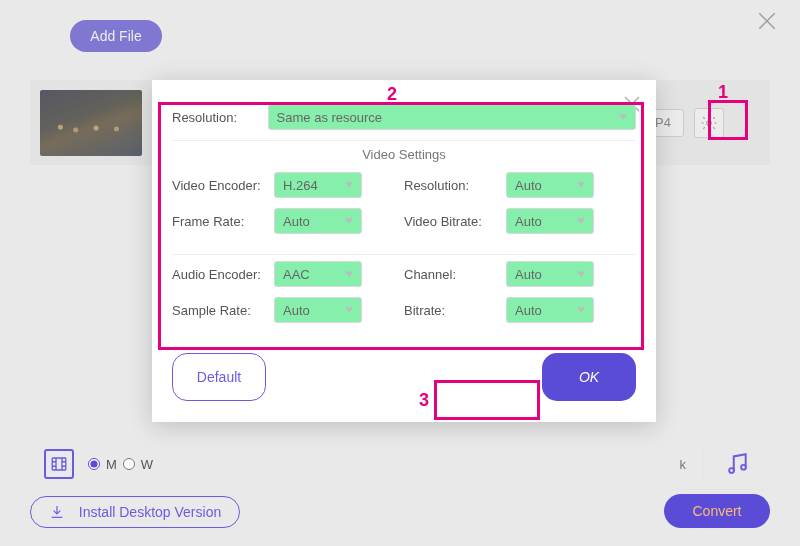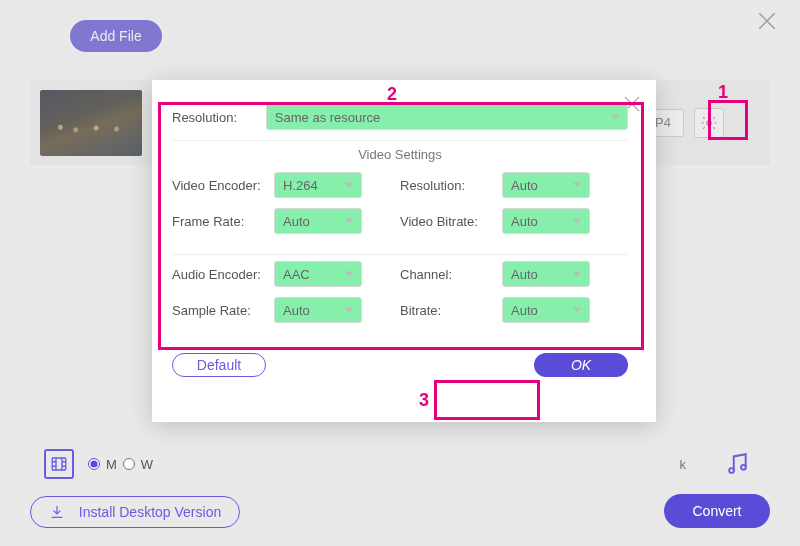--- a/index.html
+++ b/index.html
@@ -57,21 +57,21 @@
 
   
   .overlay {
     position: absolute; inset: 0; background: rgba(200,200,200,.35);
   }
   .modal {
     position: absolute; left: 152px; top: 80px;
     width: 504px; height: 342px;
     background: #fff; border-radius: 0;
     box-shadow: 0 4px 24px rgba(0,0,0,.18);
-    padding: 24px 28px 16px 20px;
+    padding: 24px 20px 16px 20px;
   }
   .modal-close {
     position: absolute; right: 14px; top: 14px; width: 20px; height: 20px;
     stroke: #aaa; stroke-width: 1.4; cursor: pointer;
   }
 
   .row { display: flex; align-items: center; font-size: 13px; color: #555; margin-bottom: 6px; }
   .field-label { width: 96px; }
   .sel {
     height: 26px; border: 1px solid #d8d8d8; border-radius: 3px; background: #86efac;
@@ -88,21 +88,21 @@
   hr.sep { border:0; border-top:1px solid #eee; margin: 10px 0 6px; }
   .sect-title { text-align:center; font-size:13px; color:#777; margin: 2px 0 10px; }
 
   .cols { display:flex; }
   .col { flex:1; }
   .col .row { margin-bottom: 10px; }
   .col .field-label { width: 102px; }
 
   .btn-row { display:flex; justify-content:flex-start; gap: 28px; margin-top: 20px; }
   .btn {
-    width: 94px; height: 24px; border-radius: 15px; font-size: 14px; cursor:pointer;
+    width: 94px; height: 48px; border-radius: 15px; font-size: 14px; cursor:pointer;
     display:flex; align-items:center; justify-content:center;
   }
   .btn.outline { border:1px solid #6a5ce0; color:#6a5ce0; background:#fff; }
   .btn.primary { border:none; background:#5a4cd7; color:#fff;font-style:italic; }
 
   
   .bottom { position:absolute; left:0; right:0; bottom:0; height:108px; }
   .choice-area {
     position:absolute; left:30px; right:30px; top:0; height:52px;
     border-top:1px solid #e6e6e6; border-bottom:1px solid #e6e6e6;
@@ -121,21 +121,21 @@
 
   .install-btn {
     position:absolute; left:30px; bottom:18px;
     border:1px solid #6a5ce0; color:#6a5ce0; background:transparent;
     height:32px; width:210px; border-radius:16px; font-size:14px;
     display:flex; align-items:center; justify-content:center; gap:14px; cursor:pointer;
   }
   .install-btn svg { width:16px; height:16px; stroke:#6a5ce0; fill:none; stroke-width:1.8; }
   .convert-btn {
     position:absolute; right:30px; bottom:18px;
-    border:none; background:#5a4cd7; color:#ffffff;
+    border:none; background:#5a4cd7; color:#fdba74;
     height:34px; width:106px; border-radius:17px; font-size:14px; cursor:pointer;
   }
 </style>
 </head>
 <body>
 
 <div class="topbar">
   <button class="add-file-btn">Add File</button>
   <svg class="close-main" viewBox="0 0 20 20">
       <path d="M3 3 L17 17 M17 3 L3 17"></path>

